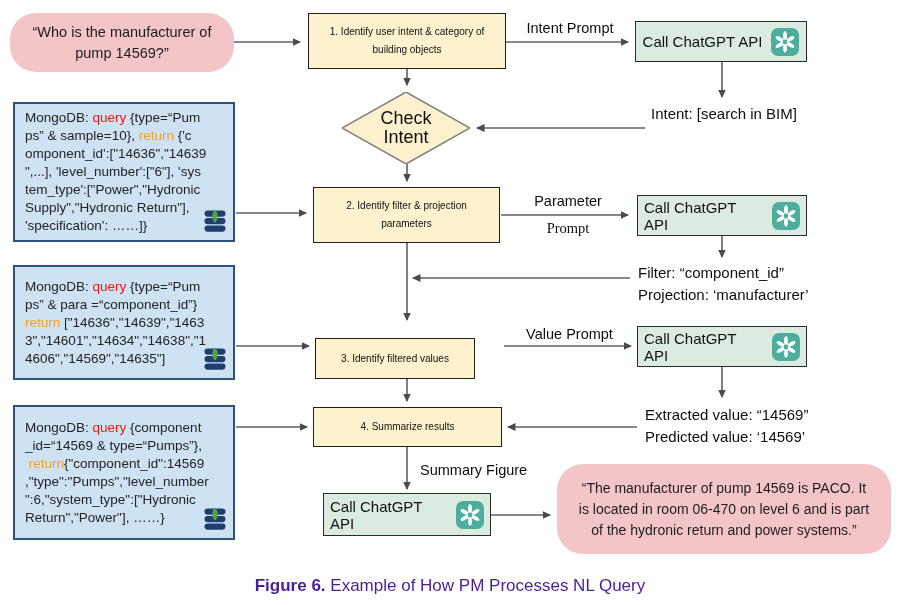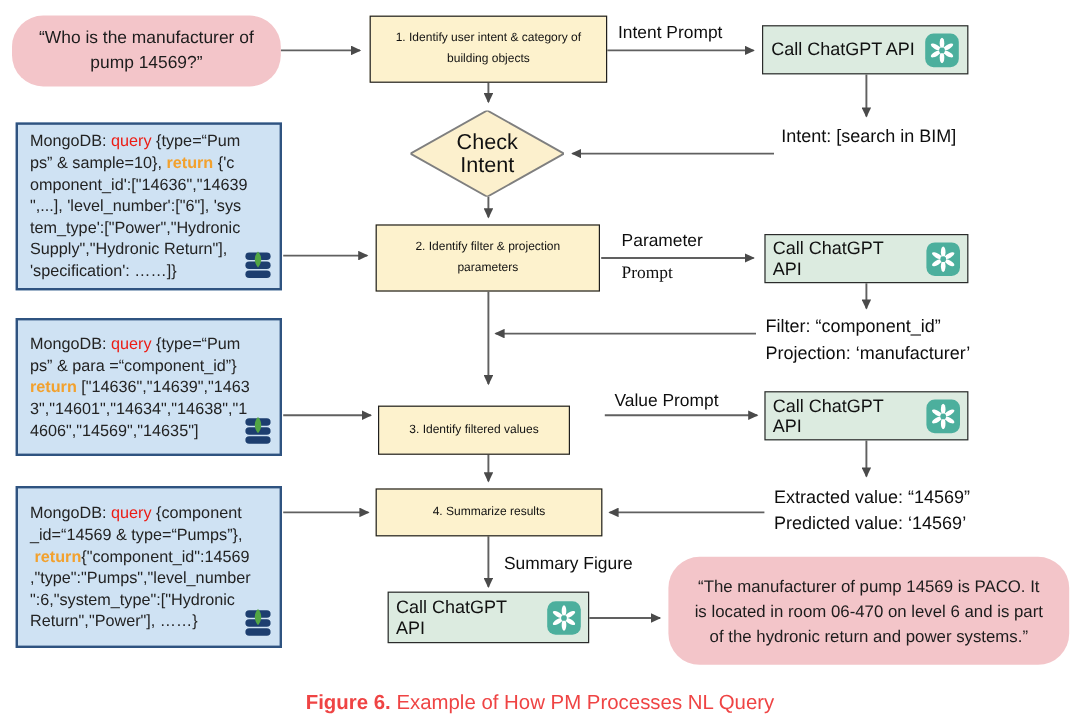--- a/index.html
+++ b/index.html
@@ -42,31 +42,31 @@
   }
 
   .mongo {
     background:#CFE2F3; border:2px solid #2F5380;
     font-size:13.5px; line-height:18px; color:#232323;
     display:flex; flex-direction:column; justify-content:center;
     padding-left:10px; padding-right:4px;
   }
   .mongo .line { white-space:pre; }
   .q { color:#EC1C14; }
-  .r { color:#F2A12E;font-weight:bold; }
+  .r { color:#F2A12E; }
   .mongo-icon { position:absolute; right:6px; bottom:6px; }
 
   .ann { position:absolute; z-index:2; font-size:15px; line-height:22px; color:#0e0e0e; }
   .ann .line { white-space:pre; }
 
   .plabel { position:absolute; z-index:2; font-size:14.5px; color:#0e0e0e; white-space:pre; }
-  .center { text-align:left; }
+  .center { text-align:center; }
 
   .caption { position:absolute; left:0; top:576px; width:900px; text-align:center;
-             font-size:17px; color:#ef4444; }
+             font-size:17px; color:#4c1d95; }
   .caption b { font-weight:bold; }
 </style>
 </head>
 <body>
 
 <div class="canvas">
 
   <svg class="overlay" viewBox="0 0 900 605">
     <defs>
       <marker id="ah" markerWidth="9" markerHeight="8" refX="7.5" refY="4" orient="auto" markerUnits="userSpaceOnUse">

